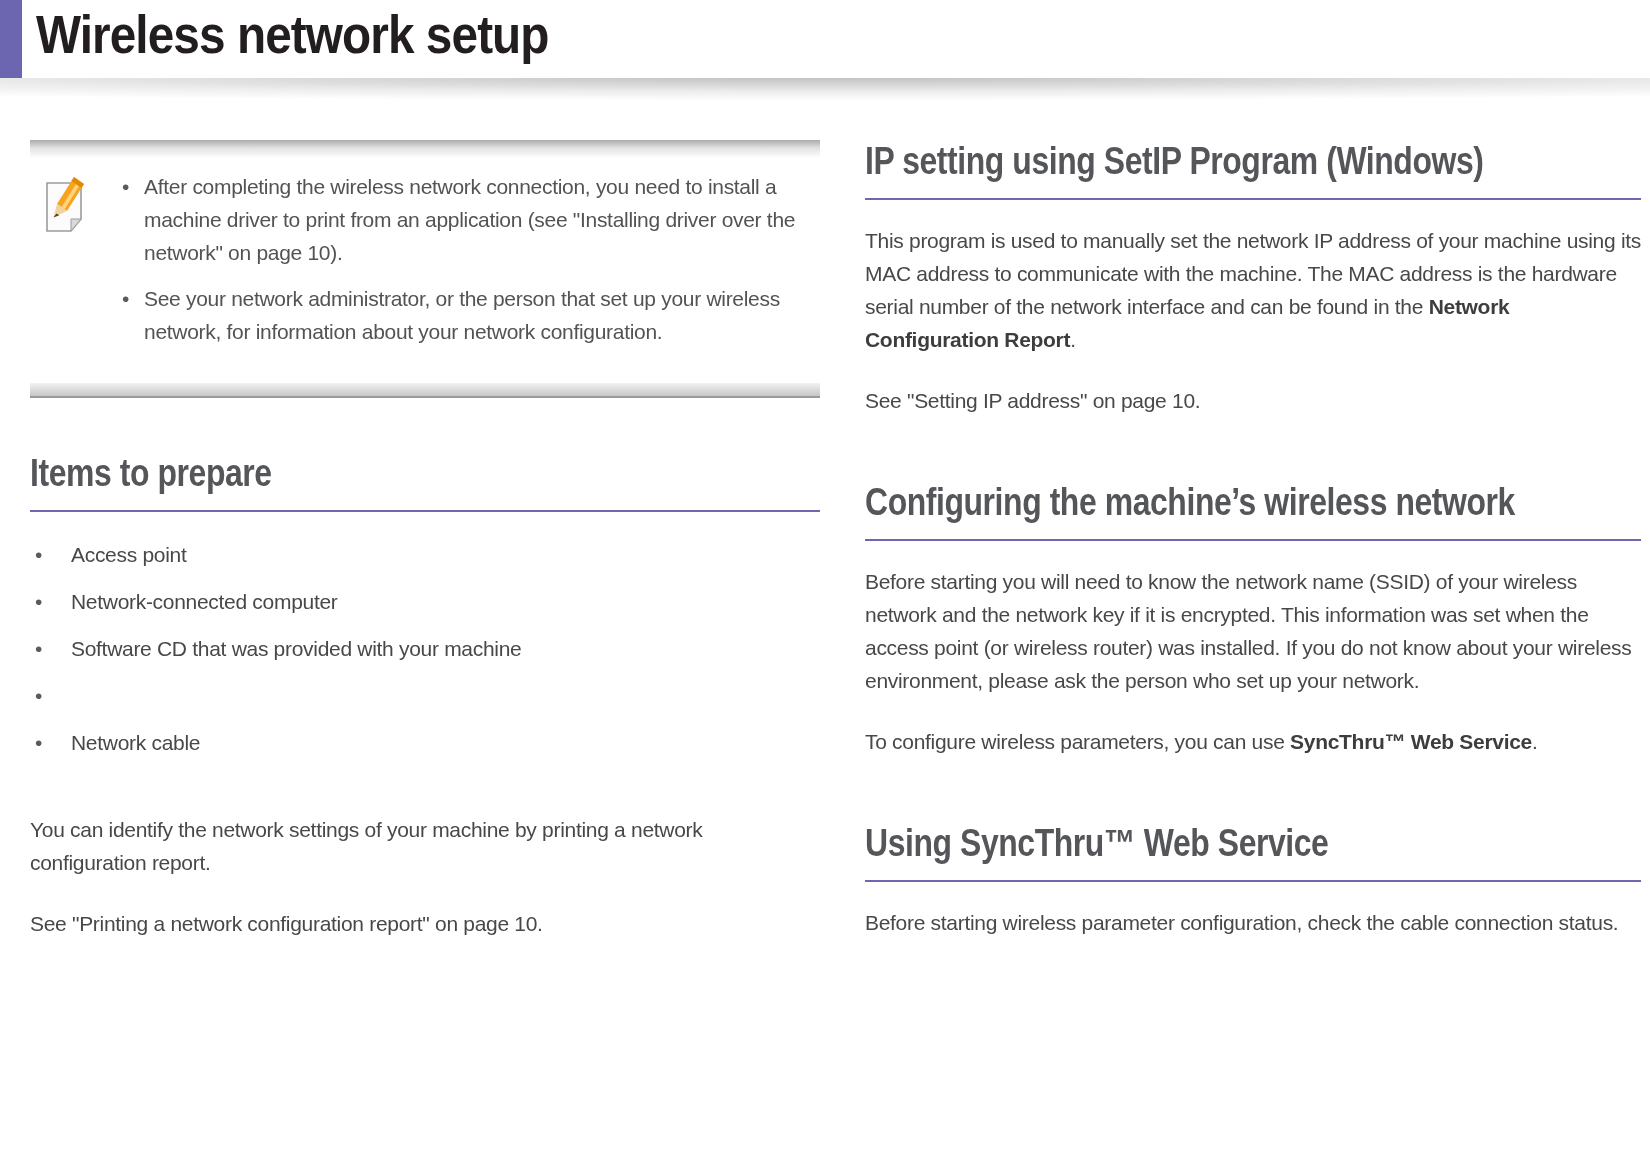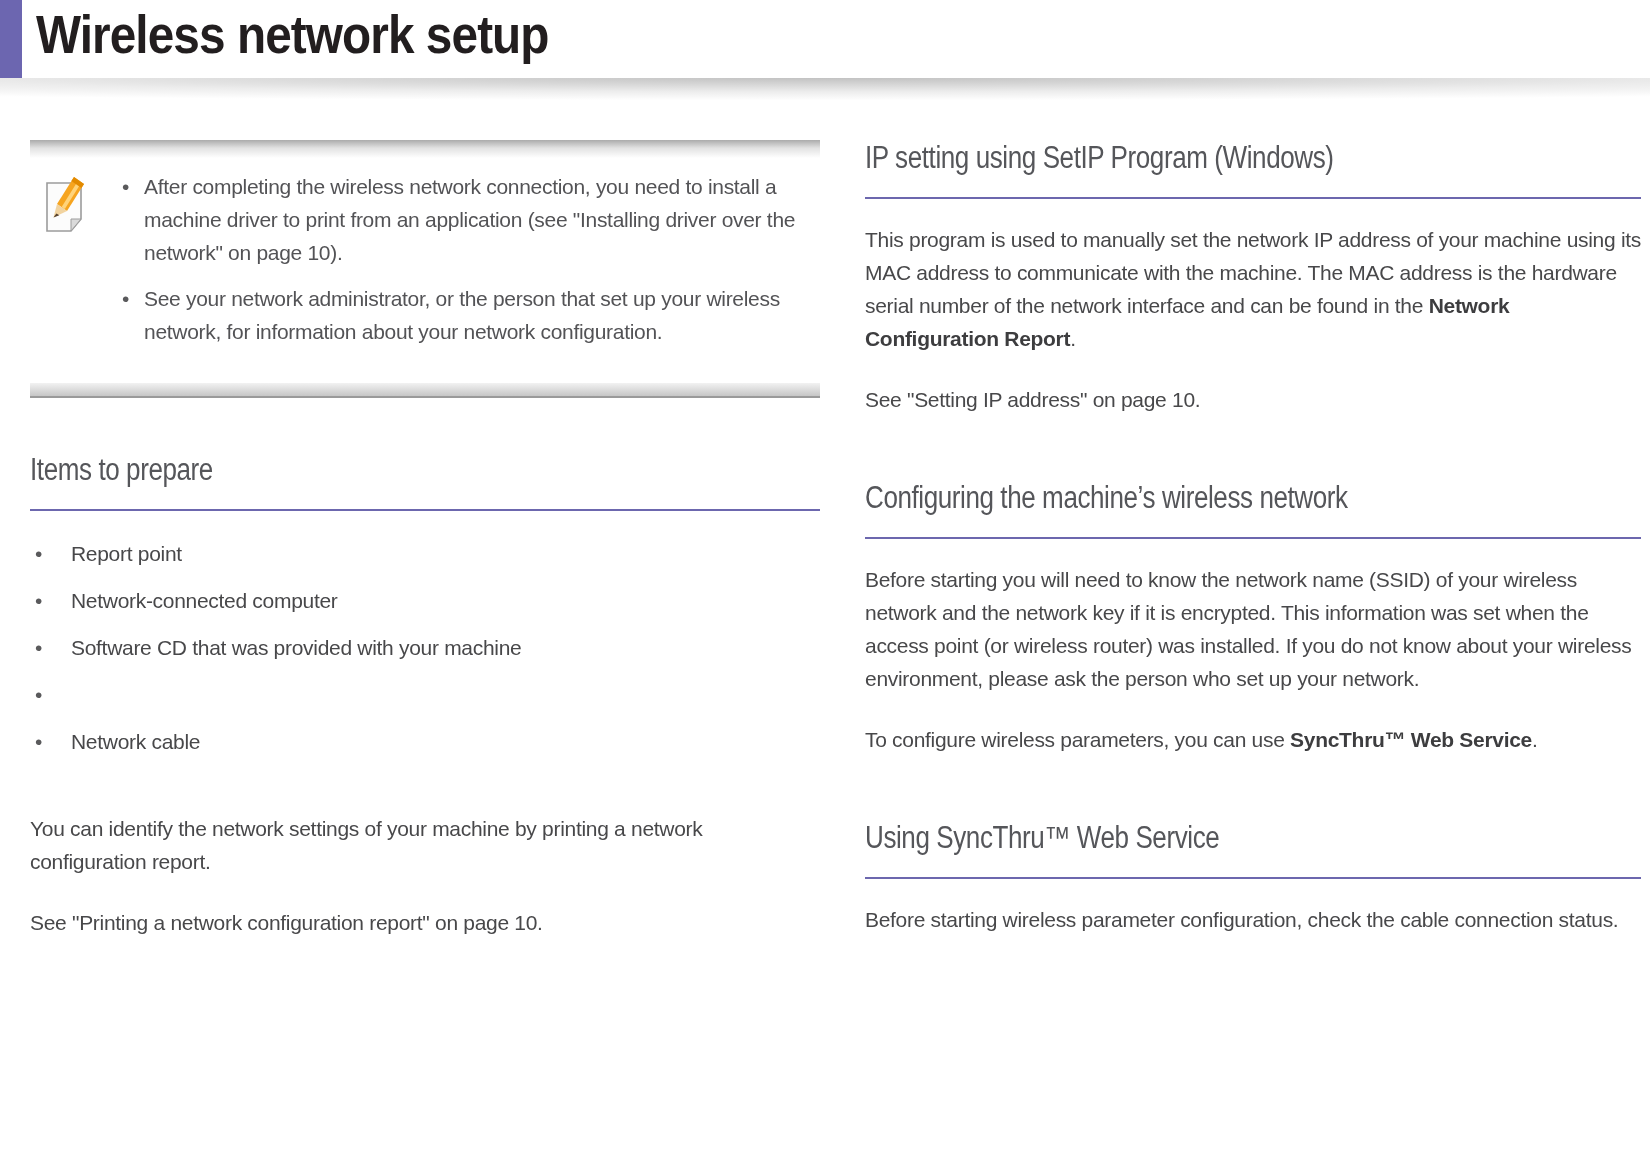--- a/index.html
+++ b/index.html
@@ -39,22 +39,22 @@
   .items-list li { display:flex; margin-bottom:14px; }
   .items-list .dot { width:41px; padding-left:5px; }
   .para { margin-top:24px; }
   .para + .para { margin-top:28px; }
   .b { font-weight:bold; color:#3d3d3f; }
 
   
   .sec { margin-top:54px; }
   .sec-first { margin-top:0; }
   .sec-gap { margin-top:64px; }
-  .sec-h { font-size:31px; font-weight:normal; color:#55565a; letter-spacing:-.5px;
-           padding-bottom:21px; border-bottom:2px solid #6c67ae; white-space:nowrap; overflow:visible; }
+  .sec-h { font-size:38px; font-weight:bold; color:#55565a; letter-spacing:-.5px;
+           padding-bottom:15px; border-bottom:2px solid #6c67ae; white-space:nowrap; overflow:visible; }
   .sec-h .squeeze { display:inline-block; transform:scaleX(.84); transform-origin:0 100%; white-space:nowrap; }
 
   
   .footer-text { position:absolute; right:74px; top:1100px; height:52px; line-height:52px;
                  font-size:25px; font-weight:bold; color:#737373; white-space:nowrap; }
   .footer-text .squeeze-r { display:inline-block; transform:scaleX(.88); transform-origin:100% 50%; }
   .footer-text .chap-num { margin-right:14px; }
   .page-badge { position:absolute; left:1594px; top:1100px; width:56px; height:52px;
                 background:#6b62aa; border-radius:10px; color:#ffffff; font-size:24px; font-weight:bold;
                 display:flex; align-items:center; justify-content:center; }
@@ -96,21 +96,21 @@
         </ul>
       </div>
       <div class="note-rule-bottom"></div>
     </aside>
 
     <section class="sec">
       <h2 class="sec-h"><span class="squeeze">Items to prepare</span></h2>
       <ul class="items-list">
         <li>
             <span class="dot">•</span>
-            <span>Report point</span>
+            <span>Access point</span>
           </li>
         <li>
             <span class="dot">•</span>
             <span>Network-connected computer</span>
           </li>
         <li>
             <span class="dot">•</span>
             <span>Software CD that was provided with your machine</span>
           </li>
         <li>

